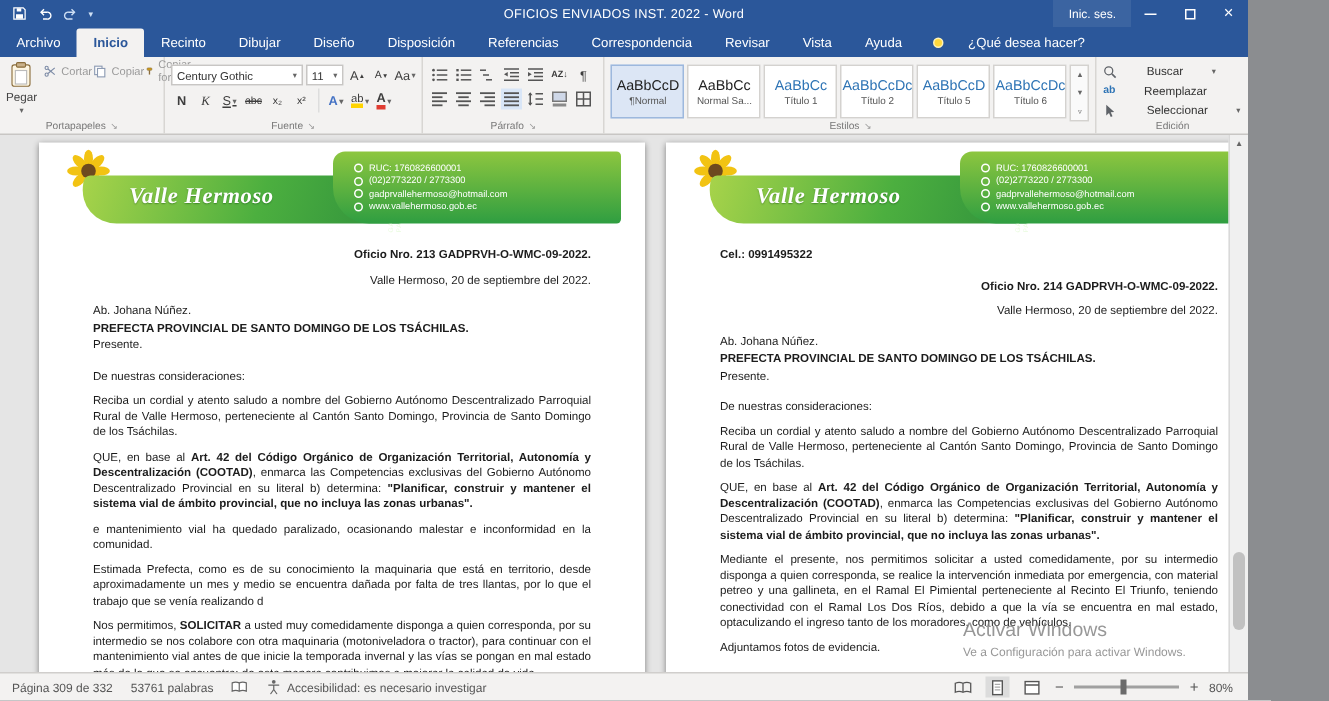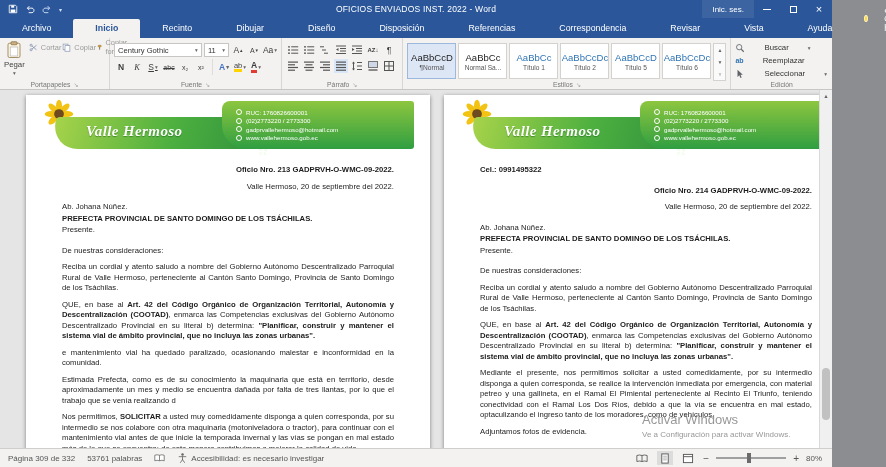--- a/index.html
+++ b/index.html
@@ -15,21 +15,21 @@
   .tb-title{position:absolute;left:0;right:0;text-align:center;font-size:8.5px;letter-spacing:.2px;}
   .tb-right{margin-left:auto;display:flex;align-items:center;height:100%;z-index:2;}
   .signin{font-size:8px;padding:0 10px;height:100%;display:flex;align-items:center;background:rgba(255,255,255,.08);}
   .win-btn{width:26px;height:100%;display:flex;align-items:center;justify-content:center;}
   .min-glyph{width:8px;height:1px;background:#fff;}
   .max-glyph{width:7px;height:7px;border:1px solid #fff;}
   .close-glyph{font-size:11px;line-height:1;color:#fff;}
 
   
   .tabbar{position:absolute;top:18px;left:0;right:0;height:20px;background:#2b579a;display:flex;align-items:flex-end;color:#fff;font-size:8.8px;}
-  .tab{padding:4px 22px 5px;white-space:nowrap;}
+  .tab{padding:4px 11px 5px;white-space:nowrap;}
   .tab.active{background:#f3f2f1;color:#2b579a;border-radius:2px 2px 0 0;font-weight:bold;}
   .tellme{display:flex;align-items:center;gap:16px;padding:4px 10px 5px;}
   .bulb{width:7px;height:7px;border-radius:50%;background:#ffd83d;border:1px solid #fff3b8;}
 
   
   .ribbon{position:absolute;top:38px;left:0;right:0;height:52px;background:#f3f2f1;border-bottom:1px solid #c8c6c4;display:flex;color:#444;}
   .group{position:relative;height:100%;border-right:1px solid #d8d6d3;padding:3px 4px 12px;}
   .group-label{position:absolute;bottom:1px;left:0;right:0;display:flex;justify-content:center;align-items:center;gap:3px;font-size:6.8px;color:#777;}
   .launcher{font-size:6px;color:#999;}
   .r{display:flex;align-items:center;gap:2px;margin-top:2px;}

